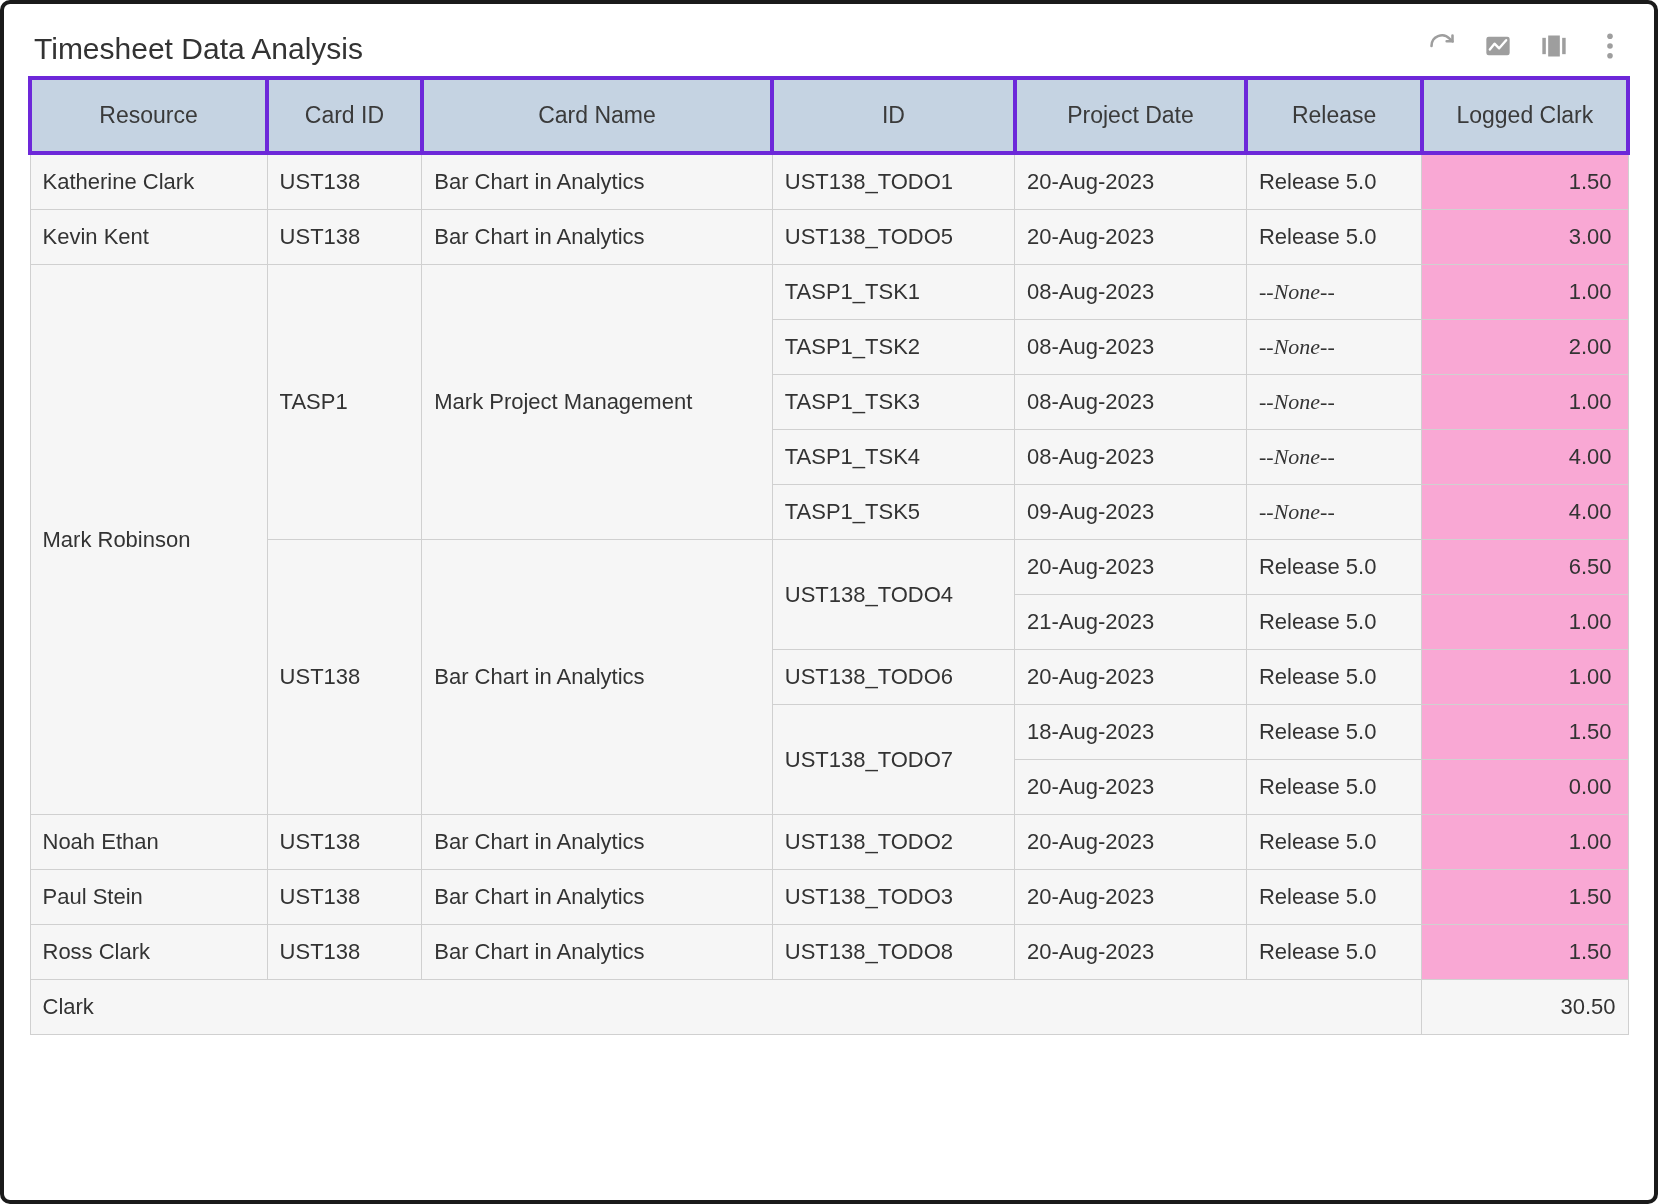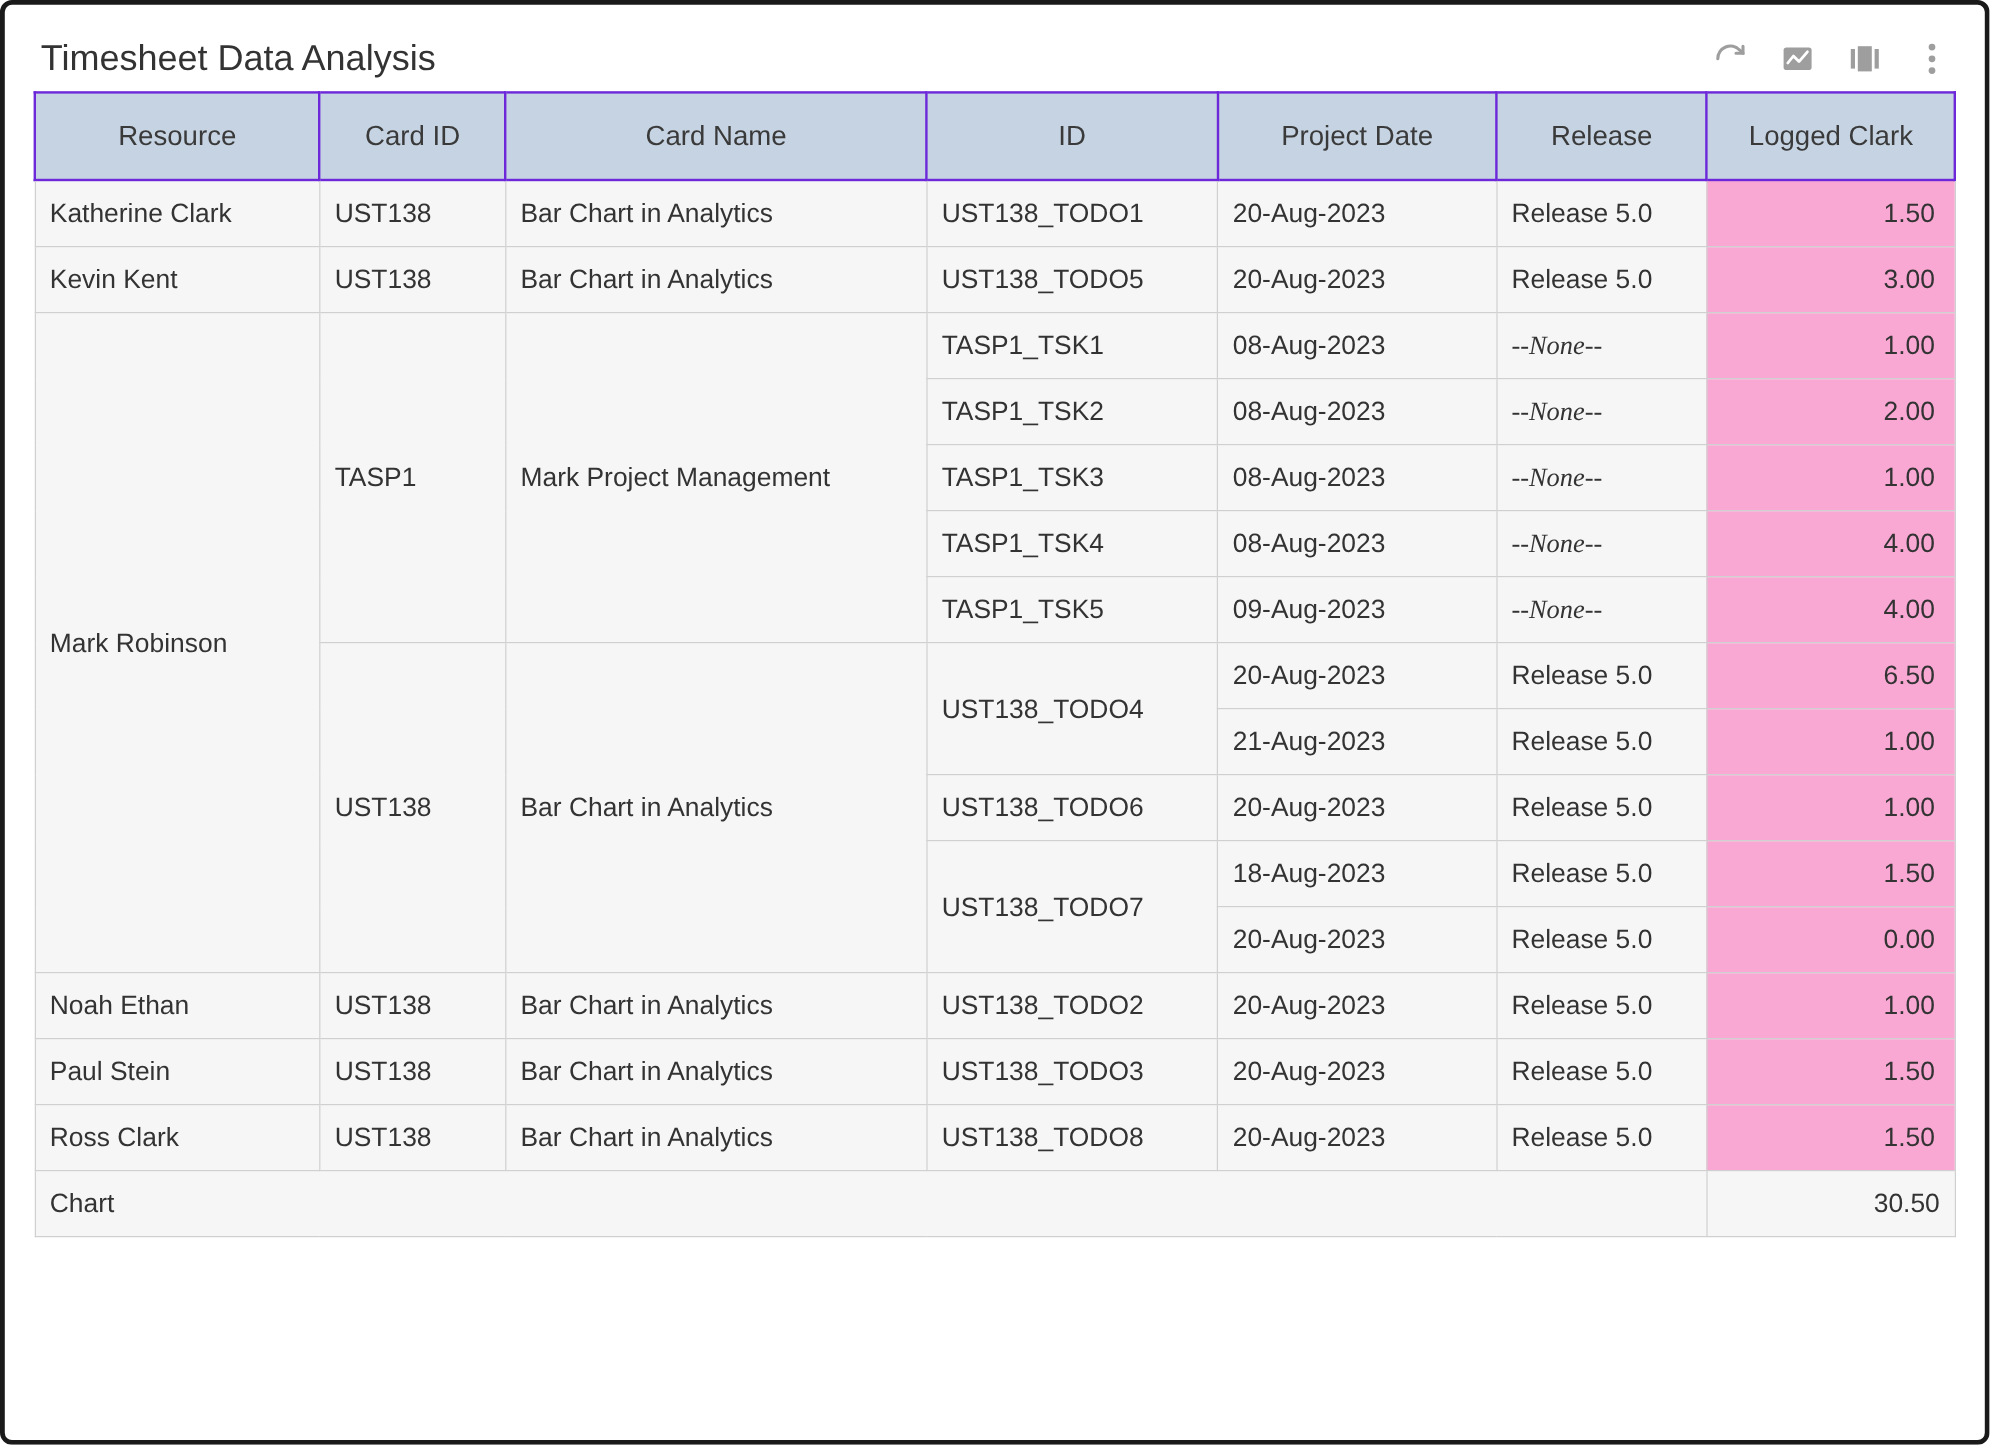--- a/index.html
+++ b/index.html
@@ -13,21 +13,21 @@
     width: 1658px;
     height: 1204px;
     box-sizing: border-box;
     border: 4px solid #1a1a1a;
     border-radius: 10px;
     padding: 24px 24px 24px 24px;
     position: relative;
   }
   .header {
     display: flex;
-    align-items: center;
+    align-items: flex-start;
     justify-content: space-between;
     padding: 4px 6px 10px 6px;
   }
   .title {
     font-size: 30px;
     font-weight: 400;
     color: #333;
   }
   .toolbar {
     display: flex;
@@ -60,21 +60,21 @@
   table.grid col.c-release  { width: 170px; }
   table.grid col.c-effort   { width: 200px; }
 
   table.grid th {
     background: #c5d3e2;
     color: #3a3a3a;
     font-weight: 400;
     font-size: 23px;
     padding: 22px 10px;
     text-align: center;
-    border: 2px solid #6d28d9;
+    border: 4px solid #6d28d9;
   }
   table.grid td {
     border: 1px solid #d0d0d0;
     background: #f6f6f6;
     padding: 14px 12px;
     font-size: 22px;
     color: #333;
     vertical-align: middle;
   }
   table.grid td.num {
@@ -255,19 +255,19 @@
           <td rowspan="1">UST138</td>
           <td rowspan="1">Bar Chart in Analytics</td>
           <td rowspan="1">UST138_TODO8</td>
           <td>20-Aug-2023</td>
           <td>Release 5.0</td>
           <td class="num">1.50</td>
         </tr>
       </tbody>
     <tfoot>
       <tr>
-        <td class="total-label" colspan="6">Chart</td>
+        <td class="total-label" colspan="6">Clark</td>
         <td class="total-val">30.50</td>
       </tr>
     </tfoot>
   </table>
 
 </div>
 
 </body></html>

